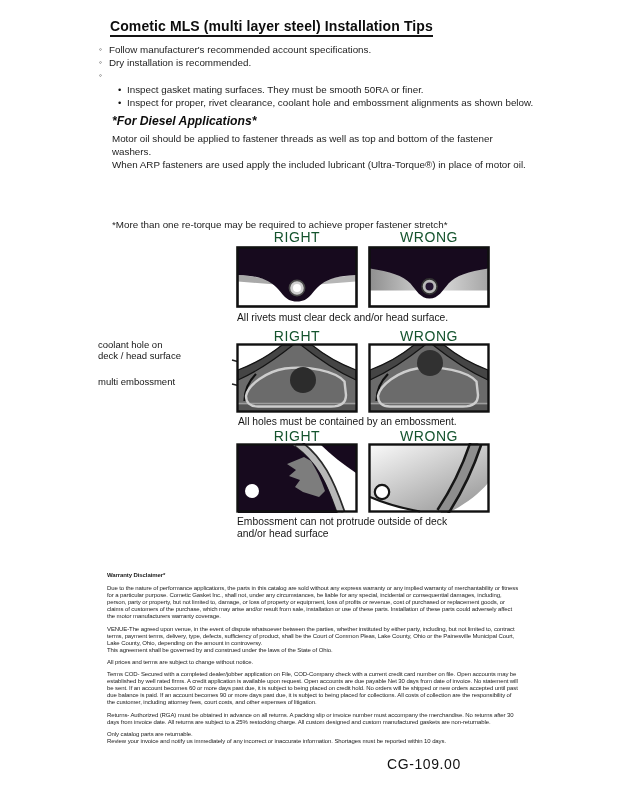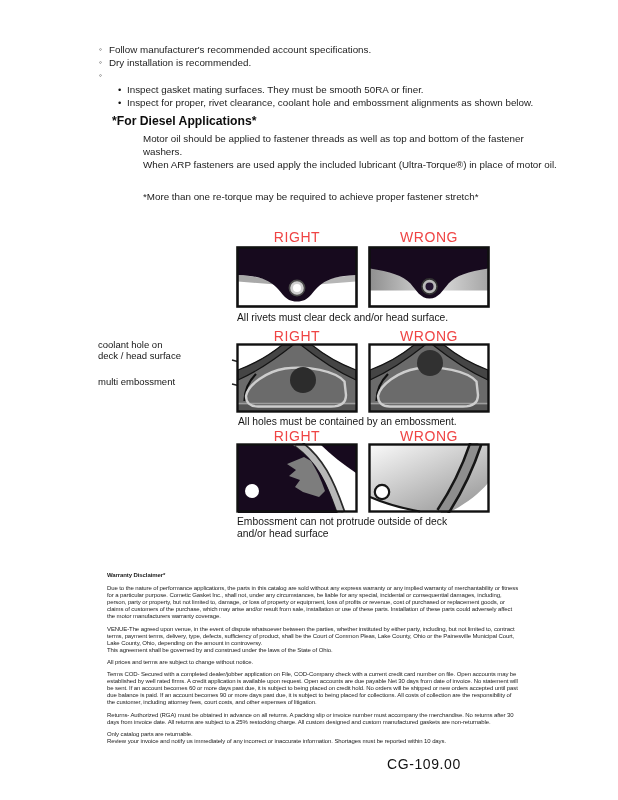--- a/index.html
+++ b/index.html
@@ -12,36 +12,37 @@
   .pre{white-space:pre-line;}
   .title{
     left:110px;top:18px;font-size:14px;font-weight:bold;color:#0d0d0d;
     border-bottom:2px solid #141414;padding-bottom:1px;letter-spacing:.1px;
   }
   .bullets{left:99px;top:43px;width:470px;font-size:9.8px;line-height:13.2px;}
   .b-row{display:flex;}
   .b-glyph{width:10px;flex:0 0 10px;font-size:8.5px;color:#222;}
   .sb-row{display:flex;margin-left:19px;}
   .sb-glyph{width:9px;flex:0 0 9px;font-size:9.5px;color:#111;}
-  .diesel-h{left:112px;top:114px;font-size:12.2px;font-weight:bold;color:#0d0d0d;}
-  .para{left:112px;width:420px;font-size:9.8px;line-height:12.8px;margin-left:31px;}
-  .fig-label{width:122px;text-align:center;font-size:14px;letter-spacing:.6px;color:#ef4444;}
+  .diesel-h{left:112px;top:114px;font-size:12.2px;font-weight:bold;color:#0d0d0d;font-style:italic;}
+  .para{left:112px;width:420px;font-size:9.8px;line-height:12.8px;}
+  .fig-label{width:122px;text-align:center;font-size:14px;letter-spacing:.6px;color:#14532d;}
   .caption{font-size:10.3px;color:#161616;line-height:11.8px;}
   .side-label{width:132px;text-align:left;font-size:9.5px;line-height:10.5px;color:#161616;}
   .legal{left:107px;top:572px;width:412px;font-size:6px;line-height:7.1px;
          letter-spacing:-.1px;color:#232323;}
   .legal p{margin:0 0 5px 0;}
   .legal .lh{font-weight:bold;margin-bottom:6px;}
   .footer-code{left:387px;top:756px;font-size:14px;letter-spacing:.6px;color:#111;}
 </style>
 </head>
 <body>
 
 <div class="page">
 
+  <div class="abs title">Cometic MLS (multi layer steel) Installation Tips</div>
 
   <div class="abs bullets">
     <div class="b-row">
       <span class="b-glyph">◦</span>
       <span>Follow manufacturer's recommended account specifications.</span>
     </div>
     <div class="b-row">
       <span class="b-glyph">◦</span>
       <span>Dry installation is recommended.</span>
     </div>
@@ -54,21 +55,21 @@
     </div>
     <div class="sb-row">
       <span class="sb-glyph">•</span>
       <span>Inspect for proper, rivet clearance, coolant hole and embossment alignments as shown below.</span>
     </div>
   </div>
 
   <div class="abs diesel-h">*For Diesel Applications*</div>
   <div class="abs para pre" style="top:133px">Motor oil should be applied to fastener threads as well as top and bottom of the fastener washers.
 When ARP fasteners are used apply the included lubricant (Ultra-Torque®) in place of motor oil.</div>
-  <div class="abs para" style="top:191px">*More than one re-torque may be required to achieve proper fastener stretch*</div>
+  <div class="abs para" style="top:219px">*More than one re-torque may be required to achieve proper fastener stretch*</div>
 
   <div class="abs fig-label" style="left:236px;top:229px">RIGHT</div>
   <div class="abs fig-label" style="left:368px;top:229px">WRONG</div>
 
   <svg class="abs" style="left:236px;top:246px" width="122" height="62" viewBox="0 0 122 62">
     <rect x="1.5" y="1.5" width="119" height="59" fill="#ffffff"></rect>
     <path d="M2,29 C16,30 28,32 40,35.5 L40,38.5 L2,35.5 Z" fill="#a9a9a9"></path>
     <path d="M120,29 C106,30 94,32 82,35.5 L82,38.5 L120,35.5 Z" fill="#b6b6b6"></path>
     <path d="M2,2 L120,2 L120,29 C102,29.8 93,32.5 85.5,38 C75,46 74,55.5 61,55.5 C48,55.5 47,46 36.5,38 C29,32.5 20,29.8 2,29 Z" fill="#170a1e"></path>
     <circle cx="61" cy="42" r="7.6" fill="#cfcfcf" stroke="#4b4b4b" stroke-width="1.6"></circle>

